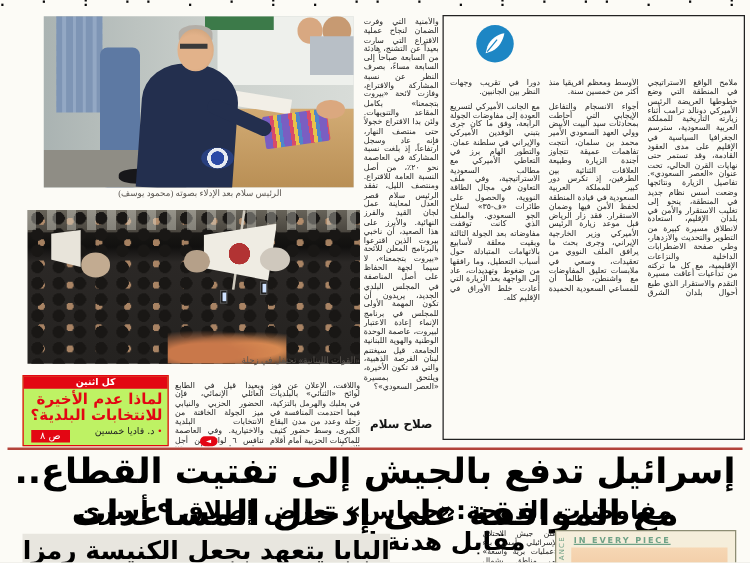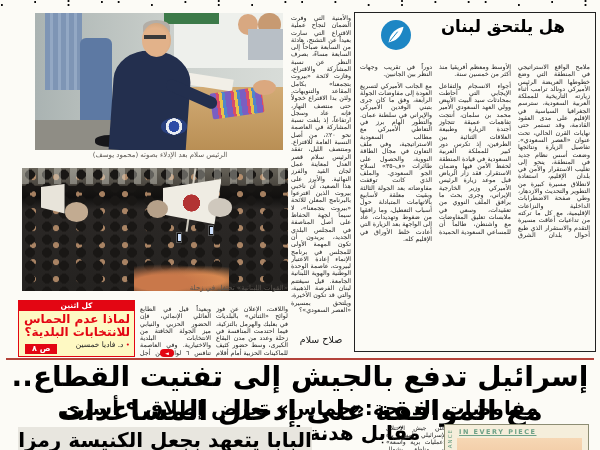--- a/index.html
+++ b/index.html
@@ -58,43 +58,43 @@
   .cr-phone1{position:absolute;left:58%;top:52%;width:6px;height:11px;background:#0c0c0c;border:1px solid #555;}
   .cr-phone2{position:absolute;left:70%;top:46%;width:6px;height:11px;background:#0c0c0c;border:1px solid #555;}
   .cr-screen{position:absolute;left:1px;top:1px;width:3px;height:7px;background:#cfe2ff;}
   .cr-hands{position:absolute;left:42%;bottom:0;width:36%;height:22%;background:
       radial-gradient(ellipse at 30% 70%,#c9784a 30%,transparent 70%),
       radial-gradient(ellipse at 70% 60%,#d98b52 25%,transparent 65%);}
   .cr-bald1{position:absolute;left:16%;top:28%;width:9%;height:16%;background:#c2ab91;border-radius:50%;}
   .cr-bald2{position:absolute;left:47%;top:26%;width:8%;height:15%;background:#b5a089;border-radius:50%;}
   .cr-grey{position:absolute;left:70%;top:24%;width:9%;height:16%;background:#cfc8bd;border-radius:50%;}
 
-  .ph-caption{font-size:7px;color:#5a5550;text-align:center;direction:rtl;}
+  .ph-caption{font-size:7px;color:#5a5550;text-align:center;direction:rtl;font-family:Liberation Serif, serif;}
   .cap1{left:55px;top:151px;width:210px;}
   .cap2{left:148px;top:284px;width:140px;text-align:right;}
 
   
-  .mondaybox{left:18px;top:300px;width:117px;height:57px;border:1px solid #e30613;background:#fef9c3;}
+  .mondaybox{left:18px;top:300px;width:117px;height:57px;border:1px solid #e30613;background:#bef264;}
   .mb-tag{height:10px;background:#e30613;color:#fff;font-size:7.5px;font-weight:bold;
           text-align:center;line-height:10px;direction:rtl;}
   .mb-title{direction:rtl;text-align:right;color:#e30613;font-weight:bold;font-size:12px;
             line-height:13px;padding:2px 4px 0 2px;}
   .mb-author{direction:rtl;text-align:right;font-size:7.5px;color:#222;padding:1px 4px 0 0;}
   .mb-bullet{color:#e30613;font-size:7px;}
   .mb-badge{position:absolute;left:6px;bottom:2px;background:#e30613;color:#fff;
-            font-size:8px;font-weight:bold;padding:0 7px 1px;direction:rtl;}
+            font-size:8px;font-weight:normal;padding:0 7px 1px;direction:rtl;}
 
   
   .smalltext{direction:rtl;text-align:justify;font-size:6.3px;line-height:7.3px;color:#1c1c1c;overflow:hidden;}
   .colA{left:140px;top:305px;width:71px;height:52px;}
   .colB{left:216px;top:305px;width:72px;height:52px;}
   .contmark{left:160px;top:349px;width:14px;height:8px;background:#e30613;border-radius:4px;
             color:#fff;font-size:5px;line-height:8px;text-align:center;}
   .narrowcol{left:291px;top:14px;width:60px;height:320px;}
-  .byline{left:291px;top:334px;width:60px;text-align:center;font-weight:normal;font-size:9.5px;direction:rtl;}
+  .byline{left:291px;top:334px;width:60px;text-align:center;font-weight:bold;font-size:9.5px;direction:rtl;}
 
   
   .opbox{left:354px;top:12px;width:242px;height:340px;border:1px solid #222;background:#fcfbf6;}
   .op-icon{position:absolute;left:26px;top:7px;width:30px;height:30px;border-radius:50%;background:#1d86c4;}
   .op-icon svg{position:absolute;left:5px;top:5px;}
   .op-headline{position:absolute;right:6px;top:3px;left:62px;direction:rtl;text-align:center;
                font-weight:bold;font-size:16.5px;line-height:21px;color:#000;}
   .op-cols{position:absolute;left:5px;right:5px;top:50px;bottom:6px;direction:rtl;
            column-count:3;column-gap:7px;}
   .op-cols p{margin:0 0 4px;}
@@ -162,21 +162,21 @@
       </div>
     <div class="cr-phone2">
         <div class="cr-screen"></div>
       </div>
     <div class="cr-hands"></div>
   </div>
   <div class="abs ph-caption cap2">«القوات اللبنانية» تحتفل في زحلة</div>
 
   <div class="abs mondaybox">
     <div class="mb-tag">كل اثنين</div>
-    <div class="mb-title">لماذا عدم الحماس للانتخابات البلدية؟</div>
+    <div class="mb-title">لماذا عدم الأخيرة للانتخابات البلدية؟</div>
     <div class="mb-author">
       <span class="mb-bullet">•</span>
       <span>د. فاديا خمسين</span>
     </div>
     <div class="mb-badge">ص ٨</div>
   </div>
 
   <div class="abs smalltext colA">وبعيداً قيل في الطابع العائلي الإنمائي، فإن الحضور الحزبي والنيابي ميز الجولة الخافتة من الانتخابات البلدية والاختيارية. وفي العاصمة تنافس ٦ لوائح من أجل مجلس بلدي قوامه ٢٤ عضواً (مناصفة بين المسلمين والمسيحيين).</div>
   <div class="abs smalltext colB">واللافت، الإعلان عن فوز لوائح «الثنائي» بالبلديات في بعلبك والهرمل بالتزكية، فيما احتدمت المنافسة في زحلة وعدد من مدن البقاع الكبرى، وسط حضور كثيف للماكينات الحزبية أمام أقلام الاقتراع.</div>
   <div class="abs contmark">◄</div>
@@ -185,21 +185,20 @@
   <div class="abs byline">صلاح سلام</div>
 
   <div class="abs opbox">
     <div class="op-icon">
       <svg width="20" height="20" viewBox="0 0 24 24">
         <path d="M21 2c-7 1.2-13 5.5-16.2 12.4L3 21l6.4-2C16 15.5 19.8 9 21 2z" fill="#ffffff"></path>
         <path d="M4.5 19.5 L14 8" stroke="#1d86c4" stroke-width="1.2" fill="none"></path>
       </svg>
     </div>
     <div class="op-headline">
-      <div>هل يلتحق لبنان</div>
     </div>
     <div class="op-cols smalltext">
       <p>ملامح الواقع الاستراتيجي في المنطقة التي وضع خطوطها العريضة الرئيس الأميركي دونالد ترامب أثناء زيارته التاريخية للمملكة العربية السعودية، سترسم الجغرافيا السياسية في الإقليم على مدى العقود القادمة، وقد تستمر حتى نهايات القرن الحالي، تحت عنوان «العصر السعودي». تفاصيل الزيارة ونتائجها وضعت أسس نظام جديد في المنطقة، ينحو إلى تغليب الاستقرار والأمن في بلدان الإقليم، استعادة لانطلاق مسيرة كبيرة من التطوير والتحديث والازدهار، وطي صفحة الاضطرابات الداخلية والنزاعات الإقليمية، مع كل ما تركته من تداعيات أعاقت مسيرة التقدم والاستقرار الذي طبع أحوال بلدان الشرق الأوسط ومعظم أفريقيا منذ أكثر من خمسين سنة.</p>
       <p>أجواء الانسجام والتفاعل الإيجابي التي أحاطت بمحادثات سيد البيت الأبيض وولي العهد السعودي الأمير محمد بن سلمان، أنتجت تفاهمات عميقة تتجاوز أجندة الزيارة وطبيعة العلاقات الثنائية بين الطرفين، إذ تكرس دور كبير للمملكة العربية السعودية في قيادة المنطقة لحفظ الأمن فيها وضمان الاستقرار. فقد زار الرياض قبل موعد زيارة الرئيس الأميركي وزير الخارجية الإيراني، وجرى بحث ما يرافق الملف النووي من تعقيدات، وسعي في ملابسات تعليق المفاوضات مع واشنطن، طالما أن للمساعي السعودية الحميدة دوراً في تقريب وجهات النظر بين الجانبين.</p>
       <p>مع الجانب الأميركي لتسريع العودة إلى مفاوضات الجولة الرابعة، وفق ما كان جرى بتبني الوفدين الأميركي والإيراني في سلطنة عمان. والتطور الهام برز في التعاطي الأميركي مع مطالب السعودية الاستراتيجية، وفي ملف التعاون في مجال الطاقة النووية، والحصول على طائرات «ف-٣٥» لسلاح الجو السعودي. والملف الذي كانت توقفت مفاوضاته بعد الجولة الثالثة وبقيت معلقة لأسابيع بالاتهامات المتبادلة حول أسباب التعطيل، وما رافقها من ضغوط وتهديدات، عاد إلى الواجهة بعد الزيارة التي أعادت خلط الأوراق في الإقليم كله.</p>
     </div>
   </div>
 
   <div class="abs redrule"></div>
   <div class="abs mainhl">إسرائيل تدفع بالجيش إلى تفتيت القطاع.. مع الموافقة على إدخال المساعدات</div>

